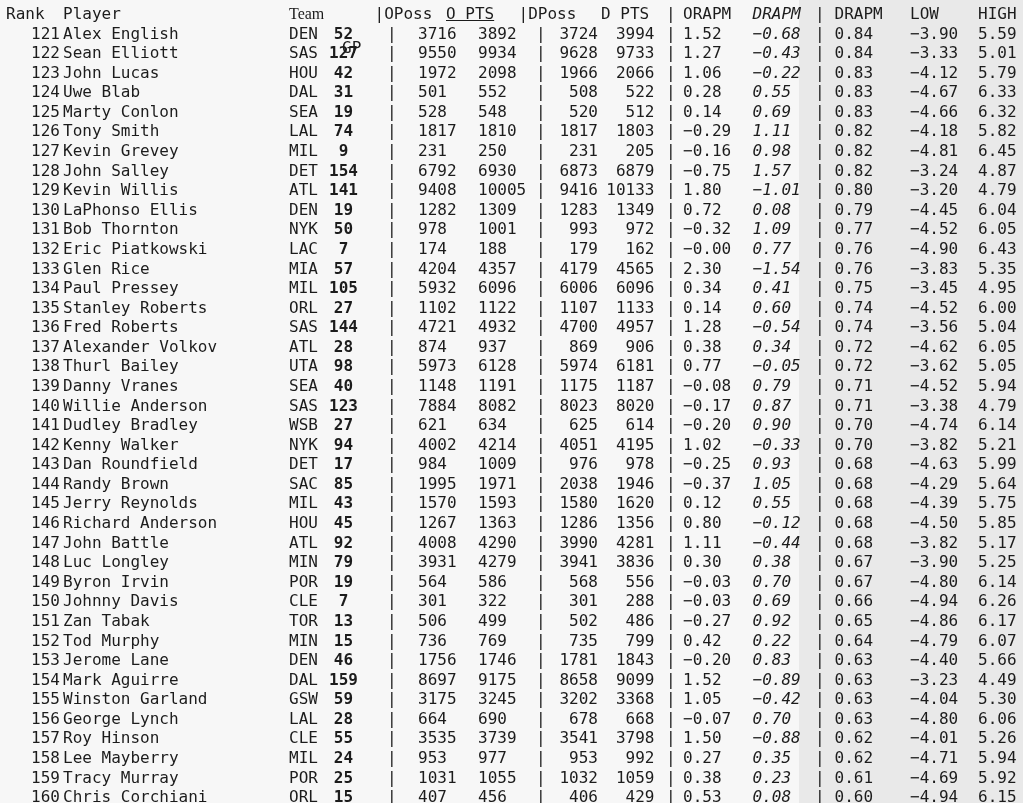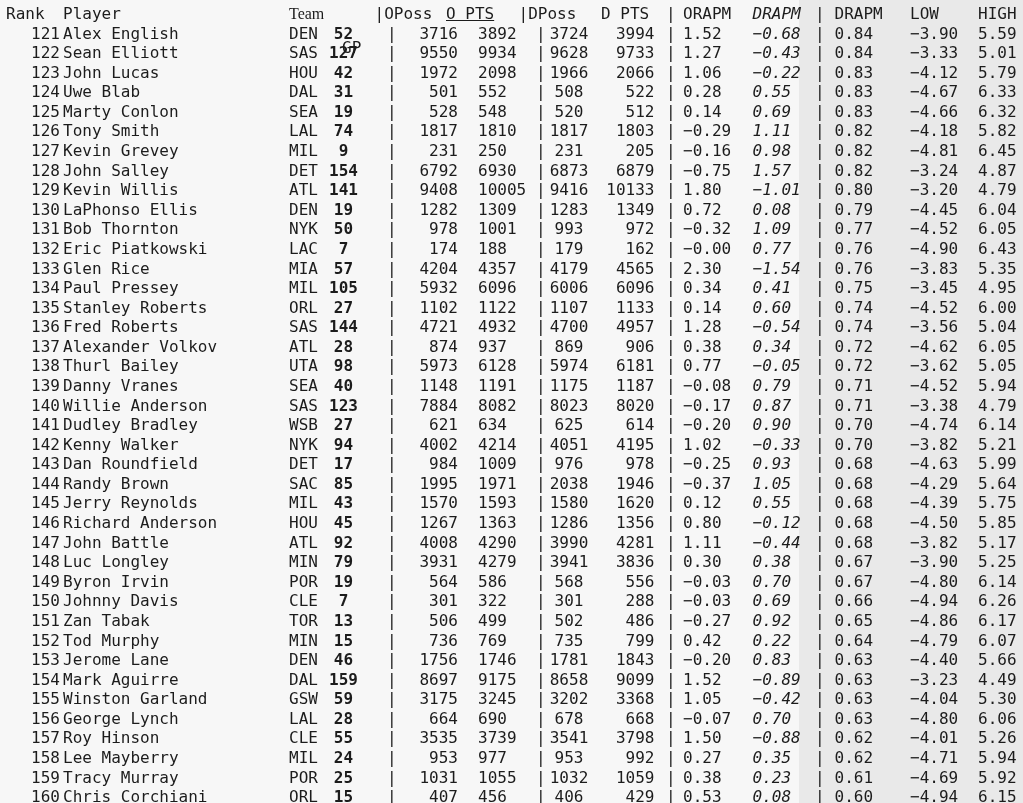--- a/index.html
+++ b/index.html
@@ -41,24 +41,24 @@
     position: absolute;
     top: 0;
     white-space: pre;
   }
   
   .c-rank   { left: 0px;   width: 60px;  text-align: right; }
   .c-player { left: 63px; }
   .c-team   { left: 289px; }
   .c-gp     { left: 300px; width: 87px;  text-align: center; font-weight: bold; }
   .c-p1     { left: 387px; }
-  .c-oposs  { left: 400px; width: 58px;  text-align: right; }
+  .c-oposs  { left: 418px; width: 58px;  }
   .c-opts   { left: 478px; width: 58px;  text-align: left; }
   .c-p2     { left: 536px; }
-  .c-dposs  { left: 540px; width: 58px;  text-align: center; }
+  .c-dposs  { left: 540px; width: 58px;  text-align: right; }
   .c-dpts   { left: 596px; width: 58.5px; text-align: right; }
   .c-p3     { left: 666px; }
   .c-orapm  { left: 683px; }
   .c-drapm  { left: 752.5px; font-style: italic; }
   .c-p4     { left: 815px; }
   .c-total  { left: 834.5px; }
   .c-low    { left: 910px; }
   .c-high   { left: 978px; }
   
   .h-rank   { left: 6px; }

